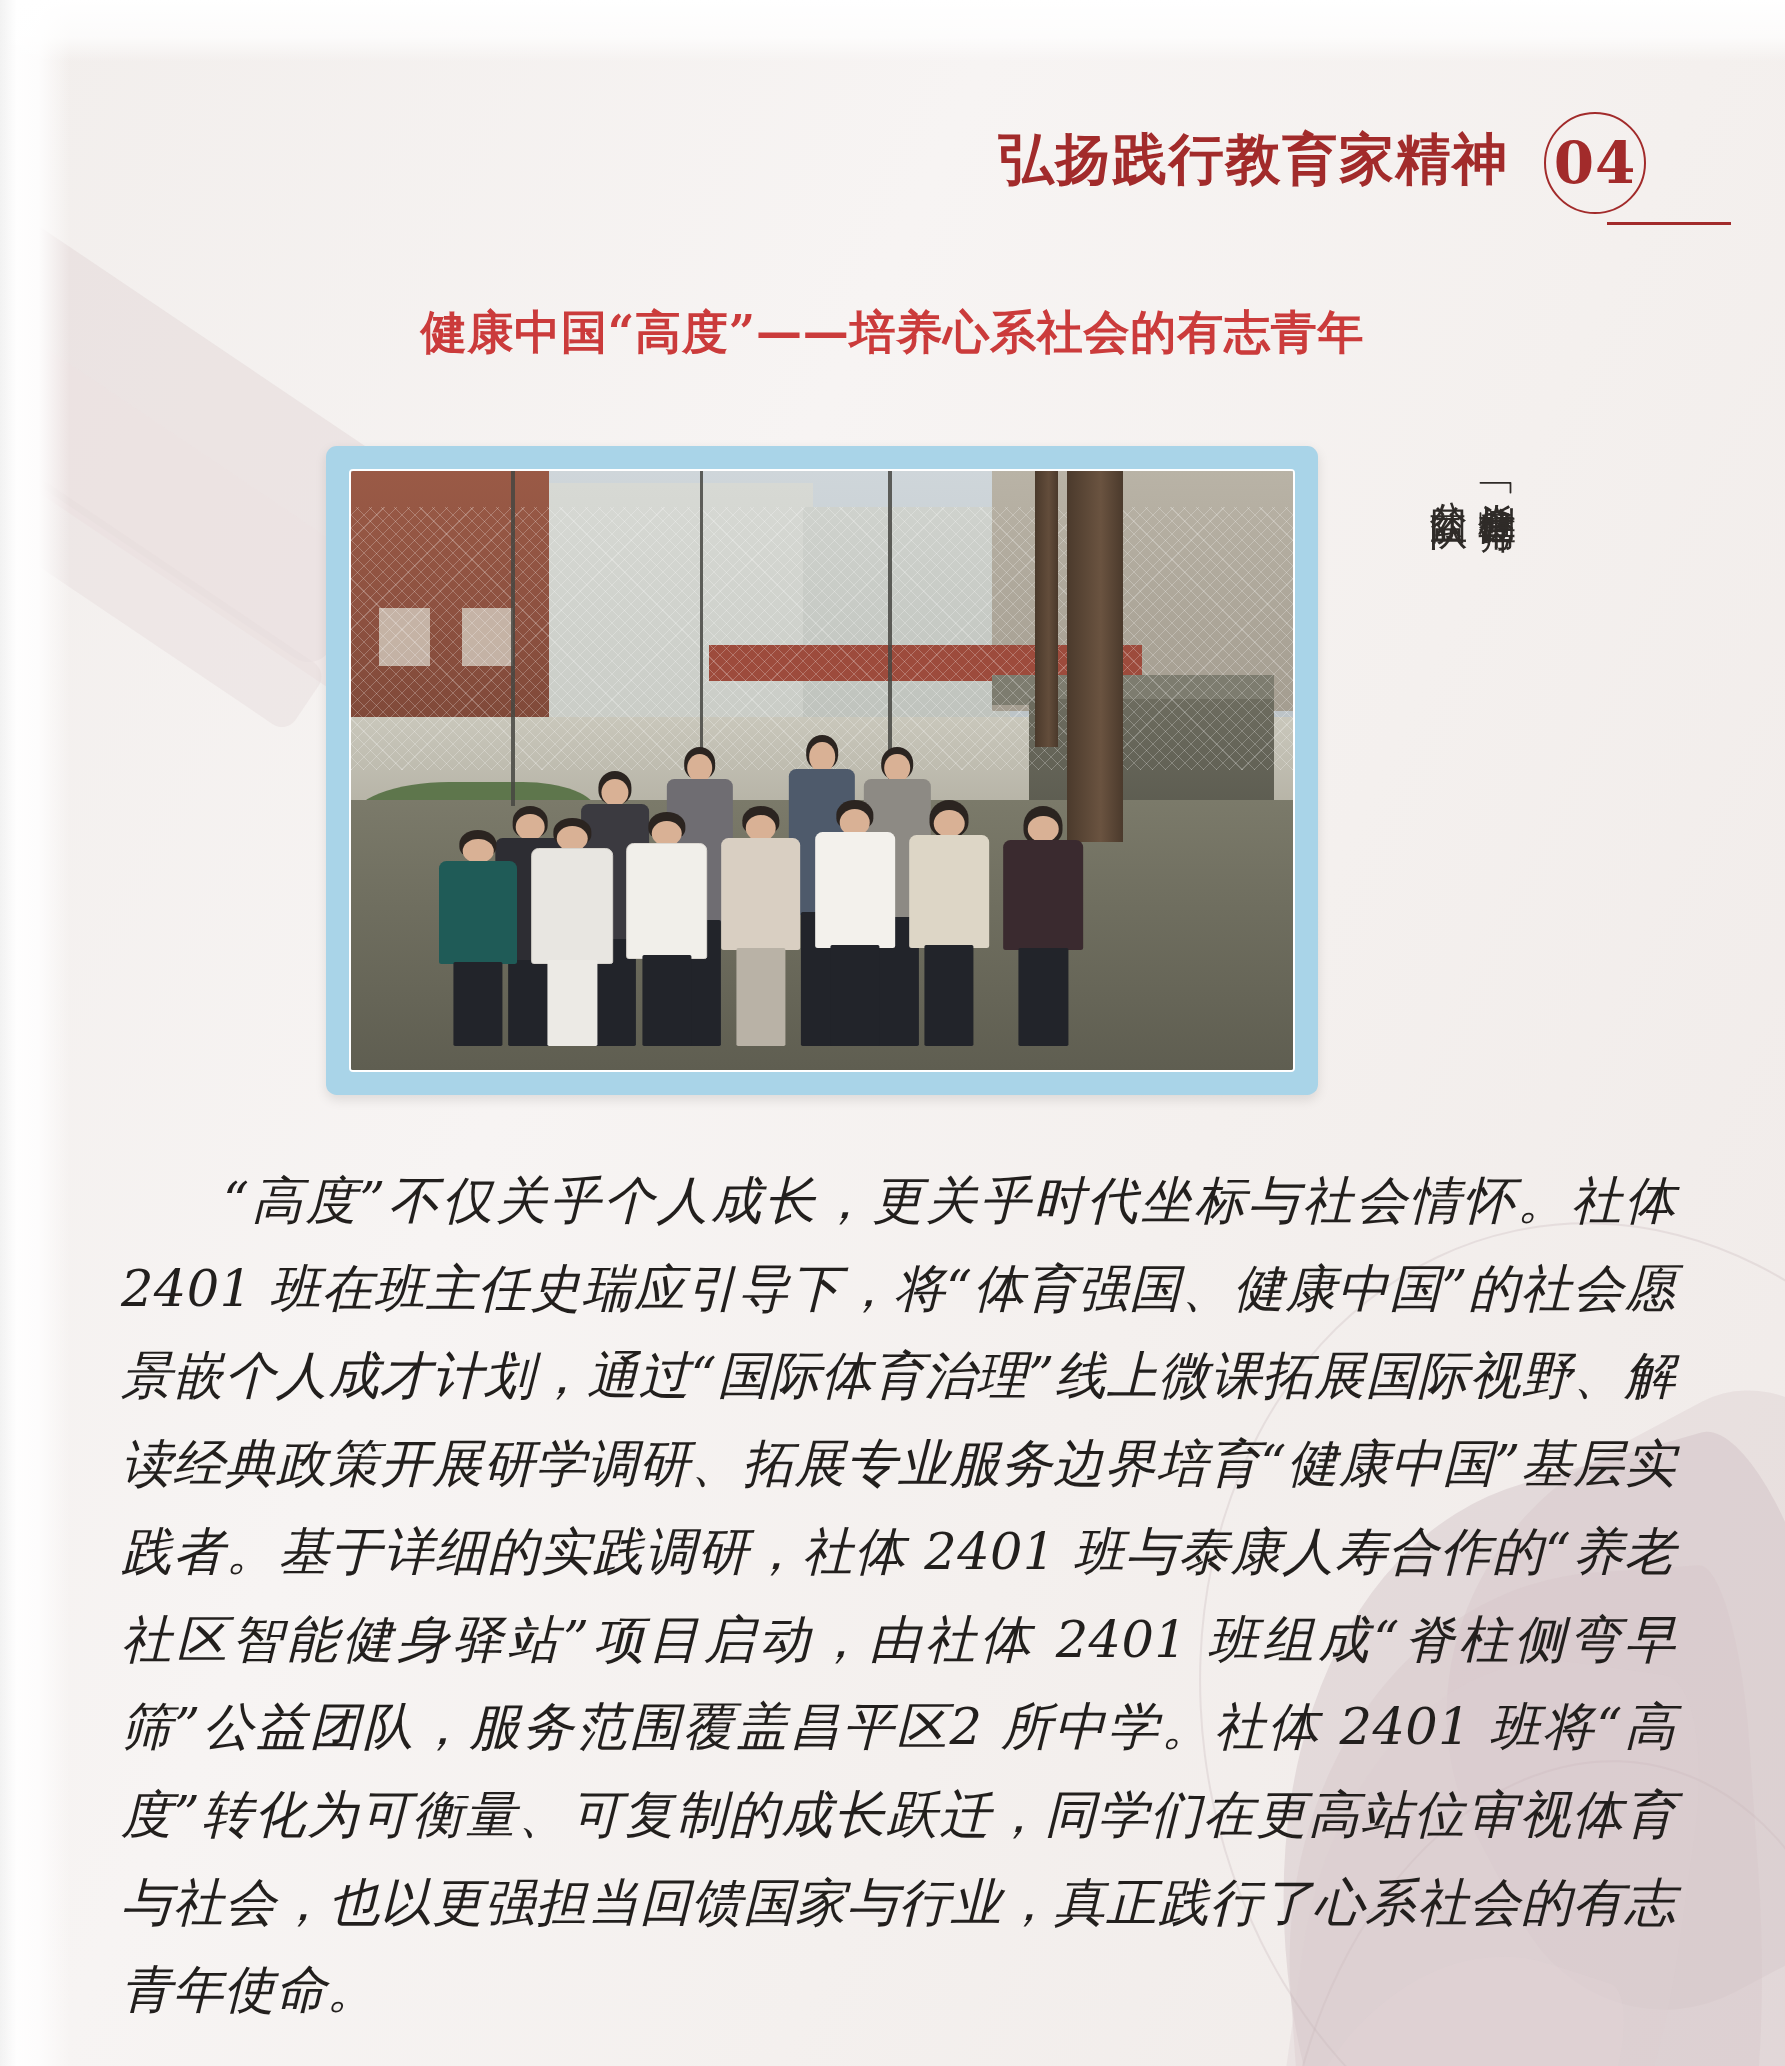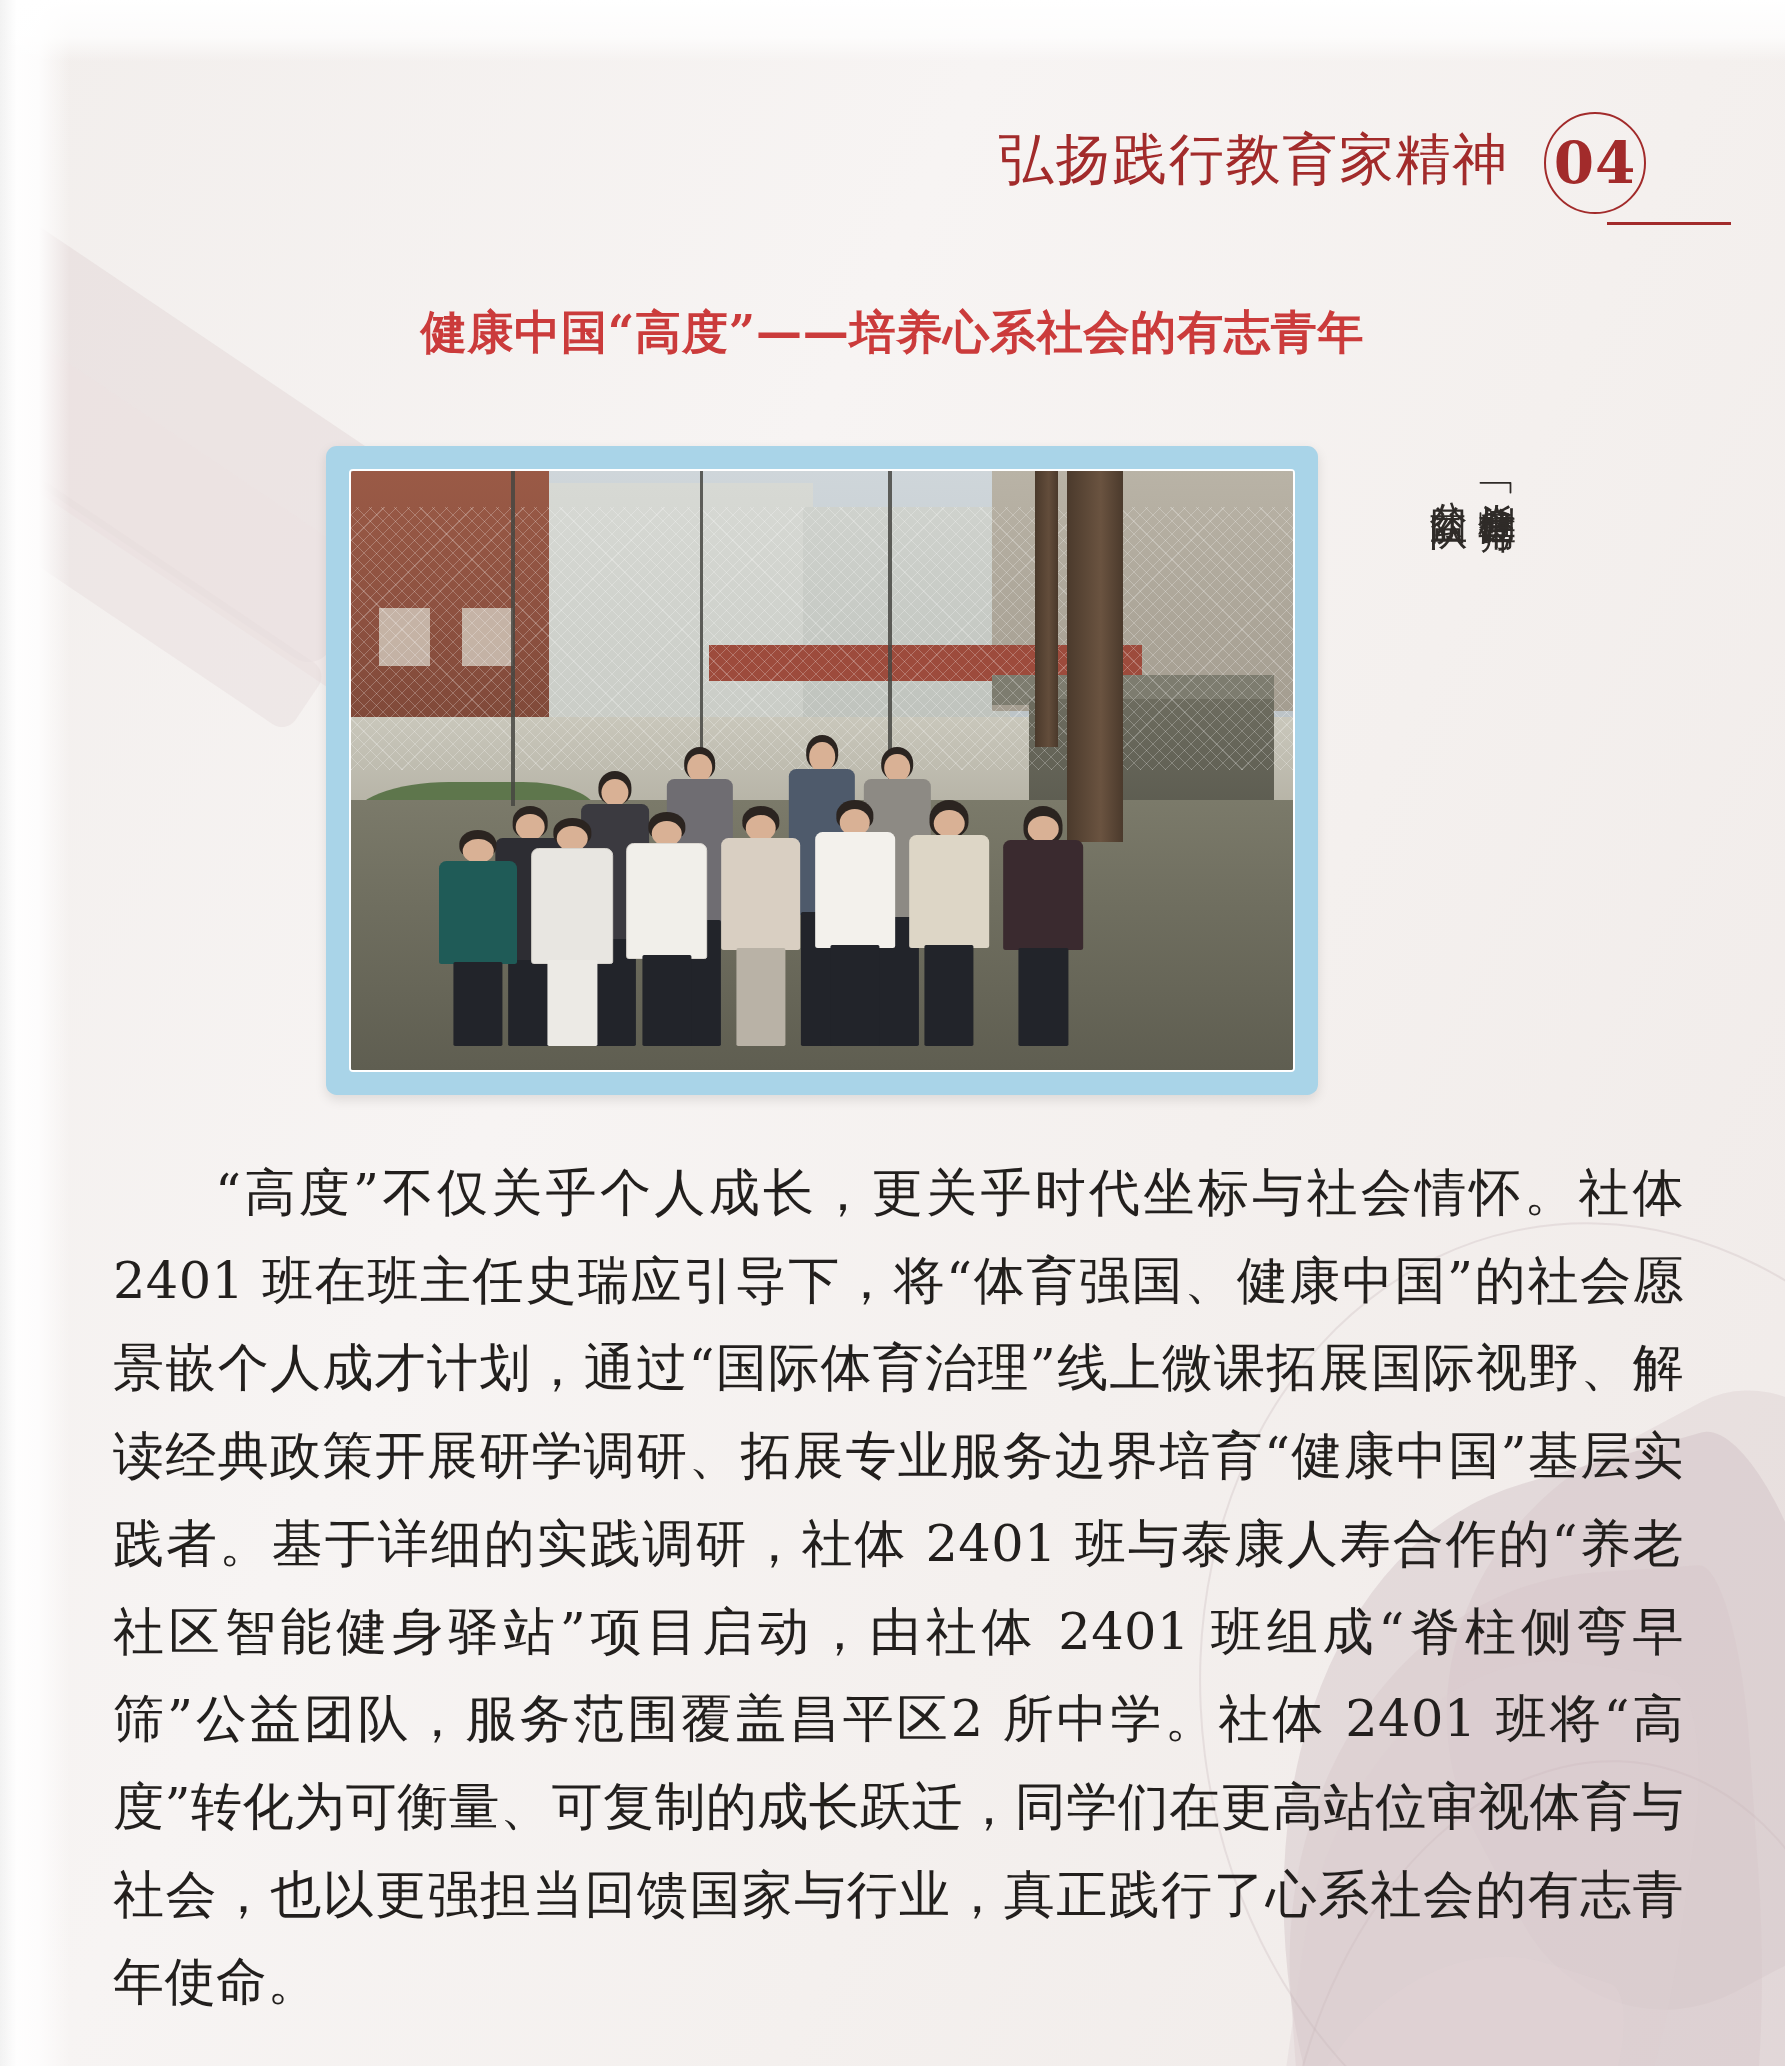--- a/index.html
+++ b/index.html
@@ -131,21 +131,21 @@
   .header {
     position: absolute;
     top: 112px;
     right: 124px;
     display: flex;
     align-items: center;
     gap: 24px;
   }
   .header-title {
     font-family: "DejaVu Serif", "Liberation Serif", serif;
-    font-weight: normal;
+    font-weight: bold;
     font-size: 55px;
     color: #a22b2b;
     letter-spacing: 1.7px;
     white-space: nowrap;
   }
   .page-badge {
     position: relative;
     width: 128px;
     height: 95px;
   }
@@ -361,22 +361,23 @@
     width: 1587px;
     font-family: "DejaVu Serif", "Liberation Serif", serif;
     font-size: 51px;
     line-height: 1.72;
     color: #221f1d;
     text-align: justify;
     text-justify: inter-ideograph;
     letter-spacing: 0.4px;
   }
   .body-text p {
-    margin: 8px;
+    margin: 16px;
     text-indent: 2em;
+    font-style: italic;
   }
 
   .page-edge-shadow {
     position: absolute;
     left: 0; top: 0; bottom: 0; width: 16.5px;
     background: linear-gradient(90deg, rgba(0,0,0,0.05), rgba(0,0,0,0));
   }
 </style>
 </head>
 <body>

